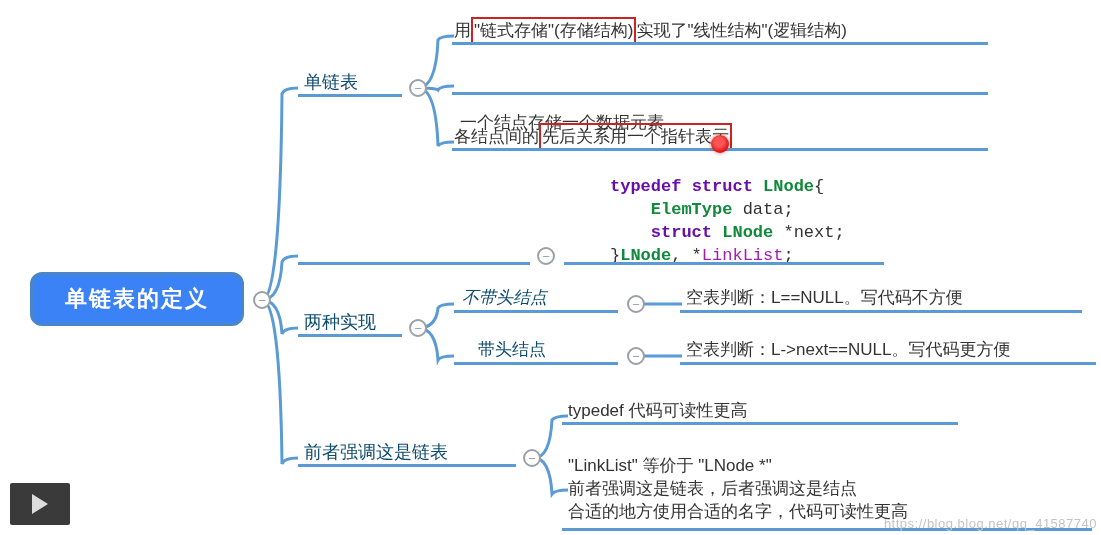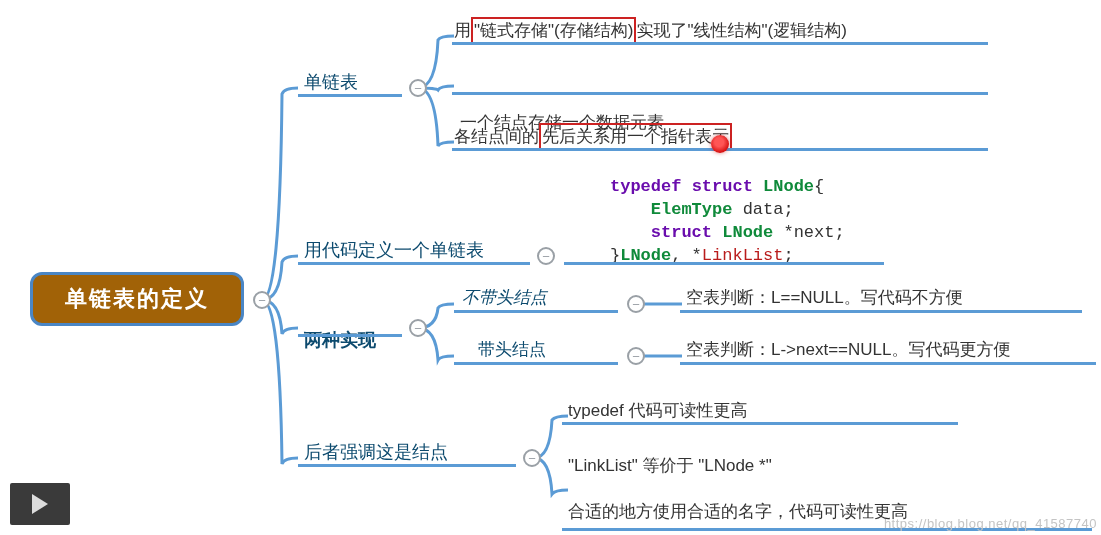--- a/index.html
+++ b/index.html
@@ -16,21 +16,21 @@
   .stage {
     position: absolute;
     inset: 0;
   }
   .root-node {
     position: absolute;
     left: 30px;
     top: 272px;
     width: 214px;
     height: 54px;
-    background: #a16207;
+    background: #3b82f6;
     border: 3px solid #4a86c5;
     border-radius: 12px;
     color: #ffffff;
     font-size: 22px;
     font-weight: 700;
     display: flex;
     align-items: center;
     justify-content: center;
     letter-spacing: 2px;
   }
@@ -80,21 +80,21 @@
   .code {
     position: absolute;
     font-family: "Courier New", monospace;
     font-size: 17px;
     line-height: 1.35;
     white-space: pre;
     color: #333;
   }
   .kw { color: #6a0dad; font-weight: bold; }
   .typ { color: #0f8a3a; font-weight: bold; }
-  .ptr { color: #b91c1c; text-align: center; }
+  .ptr { color: #a21caf; text-align: center; }
   .watermark {
     position: absolute;
     right: 4px;
     bottom: 4px;
     font-size: 13px;
     color: #c4c4c4;
     letter-spacing: .5px;
   }
   .play-btn {
     position: absolute;
@@ -182,33 +182,32 @@
 
   <div class="leaf" style="left:460px; top:66px;margin-top:45px;">一个结点存储一个数据元素</div>
   <div class="leaf-uline" style="left:452px; top:92px; width:536px;"></div>
 
   <div class="leaf" style="left:454px; top:123px;">
     <span>各结点间的</span><span class="redbox">先后关系用一个指针表示</span>
   </div>
   <div class="leaf-uline" style="left:452px; top:148px; width:536px;"></div>
   <div class="dot-red" style="left:720px; top:144px;"></div>
 
-  <div class="node-label" style="left:304px; top:238px;"><span>用代码定义一个单链表</span></div>
   <div class="uline" style="left:298px; top:262px; width:232px;"></div>
   <div class="collapse" style="left:546px; top:256px;">
       <span>−</span>
     </div>
 
   <div class="code" style="left:610px; top:176px;"><span class="kw">typedef</span> <span class="kw">struct</span> <span class="typ">LNode</span><span>{</span>
     <span class="typ">ElemType</span><span> data;</span>
     <span class="kw">struct</span> <span class="typ">LNode</span><span> *next;</span>
 <span>}</span><span class="typ">LNode</span><span>, *</span><span class="ptr">LinkList</span><span>;</span></div>
   <div class="leaf-uline" style="left:564px; top:262px; width:320px;"></div>
 
-  <div class="node-label" style="left:304px; top:328px;font-weight:bold;"><span>两种实现</span></div>
+  <div class="node-label" style="left:304px; top:310px;"><span>两种实现</span></div>
   <div class="uline" style="left:298px; top:334px; width:104px;"></div>
   <div class="collapse" style="left:418px; top:328px;">
       <span>−</span>
     </div>
 
   <div class="node-label" style="left:462px; top:286px; font-size:17px;font-style:italic;"><span>不带头结点</span></div>
   <div class="uline" style="left:454px; top:310px; width:164px;"></div>
   <div class="collapse" style="left:636px; top:304px;">
       <span>−</span>
     </div>
@@ -216,32 +215,32 @@
   <div class="leaf-uline" style="left:680px; top:310px; width:402px;"></div>
 
   <div class="node-label" style="left:462px; top:338px; font-size:17px;margin-left:16px;"><span>带头结点</span></div>
   <div class="uline" style="left:454px; top:362px; width:164px;"></div>
   <div class="collapse" style="left:636px; top:356px;">
       <span>−</span>
     </div>
   <div class="leaf" style="left:686px; top:338px;">空表判断：L-&gt;next==NULL。写代码更方便</div>
   <div class="leaf-uline" style="left:680px; top:362px; width:416px;"></div>
 
-  <div class="node-label" style="left:304px; top:440px;"><span>后者强调这是结点</span></div>
+  <div class="node-label" style="left:304px; top:440px;"><span>前者强调这是链表</span></div>
   <div class="uline" style="left:298px; top:464px; width:218px;"></div>
   <div class="collapse" style="left:532px; top:458px;">
       <span>−</span>
     </div>
 
   <div class="leaf" style="left:568px; top:399px;">typedef 代码可读性更高</div>
   <div class="leaf-uline" style="left:562px; top:422px; width:396px;"></div>
 
   <div class="leaf" style="left:568px; top:455px; white-space:normal; line-height:1.35;">
     <span>"LinkList" 等价于 "LNode *"</span><br>
-    <br>
+    <span>前者强调这是链表，后者强调这是结点</span><br>
     <span>合适的地方使用合适的名字，代码可读性更高</span>
   </div>
   <div class="leaf-uline" style="left:562px; top:528px; width:530px;"></div>
 
   <div class="watermark">https://blog.blog.net/qq_41587740</div>
 
   <div class="play-btn">
     <div class="tri"></div>
   </div>
 

